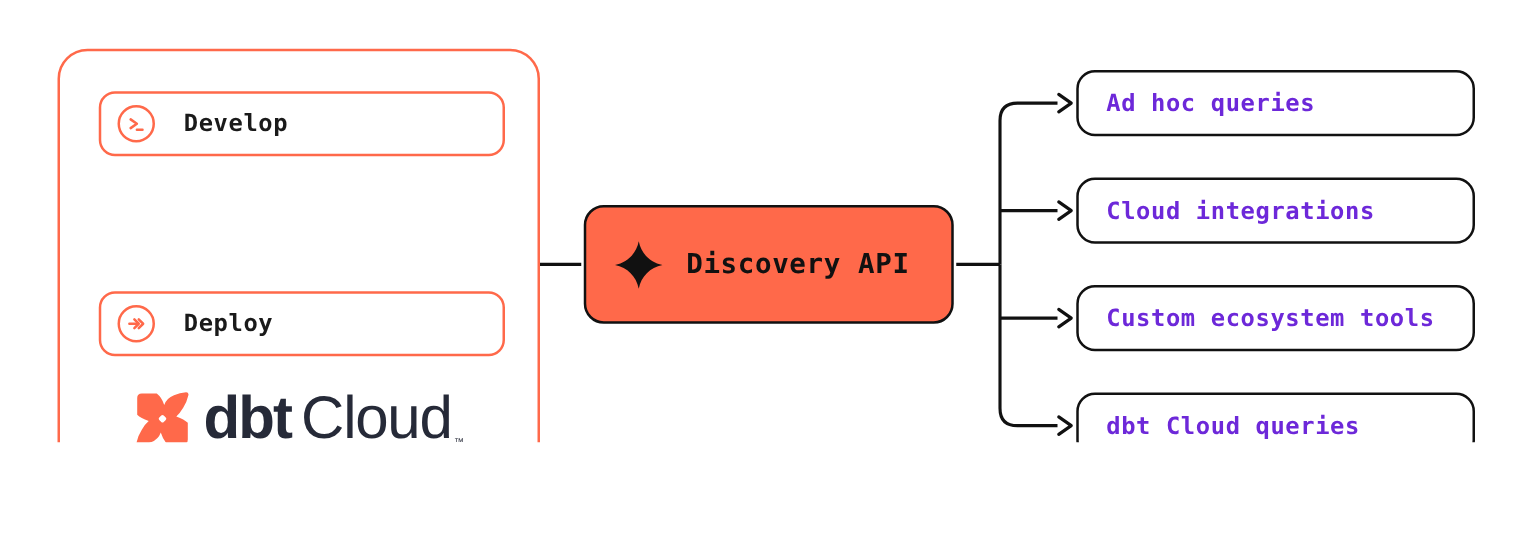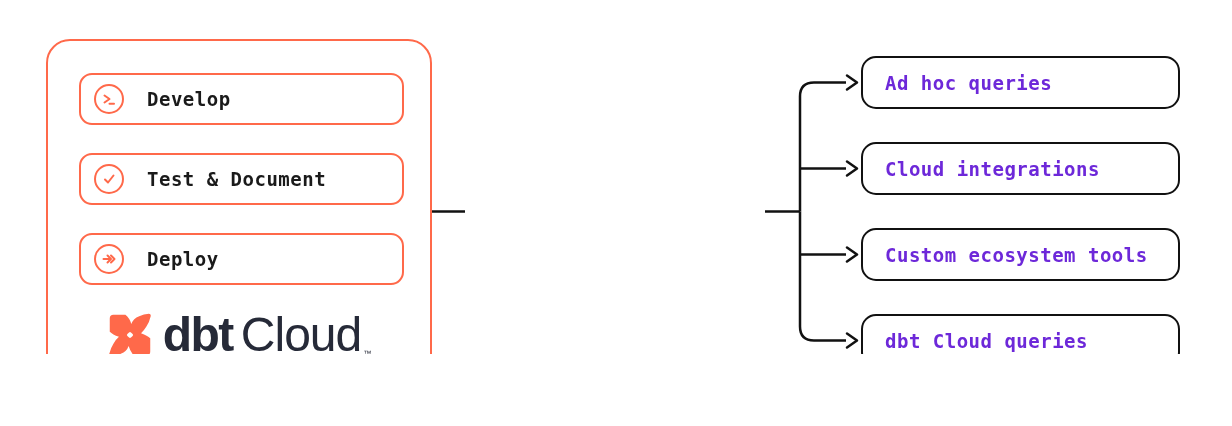--- a/index.html
+++ b/index.html
@@ -155,28 +155,20 @@
     <div class="step step-develop">
       <span class="step-icon">
         <svg width="16" height="16" viewBox="0 0 16 16" fill="none" stroke="#FF694A" stroke-width="2" stroke-linecap="round" stroke-linejoin="round">
           <polyline points="3.5,4.5 8.5,8 3.5,11.5"></polyline>
           <line x1="8.5" y1="12.7" x2="13" y2="12.7"></line>
         </svg>
       </span>
       <span class="step-label">Develop</span>
     </div>
 
-    <div class="step step-testdoc">
-      <span class="step-icon">
-        <svg width="16" height="16" viewBox="0 0 16 16" fill="none" stroke="#FF694A" stroke-width="2" stroke-linecap="round" stroke-linejoin="round">
-          <path d="M4 8.5 L7 11.5 L12.5 4.5"></path>
-        </svg>
-      </span>
-      <span class="step-label">Test &amp; Document</span>
-    </div>
 
     <div class="step step-deploy">
       <span class="step-icon">
         <svg width="16" height="16" viewBox="0 0 16 16" fill="none" stroke="#FF694A" stroke-width="2" stroke-linecap="round" stroke-linejoin="round">
           <line x1="2.5" y1="8" x2="8.5" y2="8"></line>
           <polyline points="6.5,4.5 10,8 6.5,11.5"></polyline>
           <polyline points="10,4.5 13.5,8 10,11.5"></polyline>
         </svg>
       </span>
       <span class="step-label">Deploy</span>
@@ -191,20 +183,27 @@
         <rect x="44.5" y="44.5" width="11" height="11" rx="3" transform="rotate(45 50 50)" fill="#ffffff"></rect>
       </svg>
       <span class="logo-word">
         <span class="logo-brand">dbt</span>
         <span class="logo-product">Cloud</span>
         <span class="logo-tm">™</span>
       </span>
     </div>
   </div>
 
+  <div class="api-node">
+    <svg class="api-icon" viewBox="0 0 40 40" xmlns="http://www.w3.org/2000/svg">
+      <path fill="#111111" d="M20 1 C22 11 29 18 39 20 C29 22 22 29 20 39
+               C18 29 11 22 1 20 C11 18 18 11 20 1 Z"></path>
+    </svg>
+    <span class="api-label">Discovery API</span>
+  </div>
 
   <div class="consumer consumer-1">
     <span class="consumer-label">Ad hoc queries</span>
   </div>
   <div class="consumer consumer-2">
     <span class="consumer-label">Cloud integrations</span>
   </div>
   <div class="consumer consumer-3">
     <span class="consumer-label">Custom ecosystem tools</span>
   </div>

